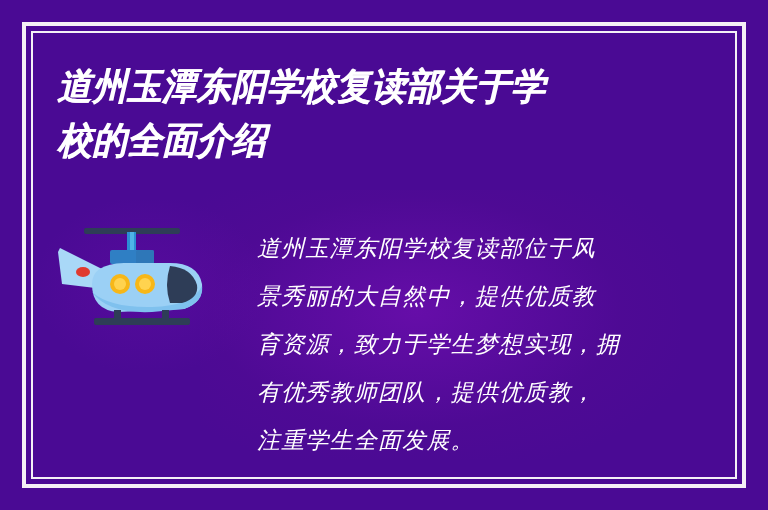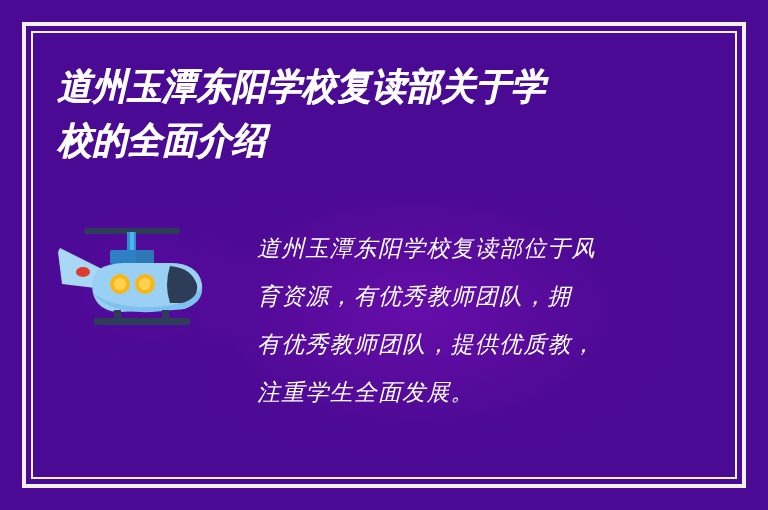--- a/index.html
+++ b/index.html
@@ -123,18 +123,19 @@
       <circle cx="93" cy="62" r="6" fill="#FFD34F"></circle>
 
       <rect x="62" y="88" width="7" height="10" fill="#2E3D57"></rect>
       <rect x="110" y="88" width="7" height="10" fill="#2E3D57"></rect>
       <rect x="42" y="96" width="96" height="7" rx="2" fill="#2E3D57"></rect>
     </svg>
   </div>
 
   <div class="body-text">
     <span class="bline">道州玉潭东阳学校复读部位于风</span>
-    <span class="bline">育资源，有优秀教师团队，拥</span>
+    <span class="bline">景秀丽的大自然中，提供优质教</span>
+    <span class="bline">育资源，致力于学生梦想实现，拥</span>
     <span class="bline">有优秀教师团队，提供优质教，</span>
     <span class="bline">注重学生全面发展。</span>
   </div>
 
 </div>
 
 </body></html>

